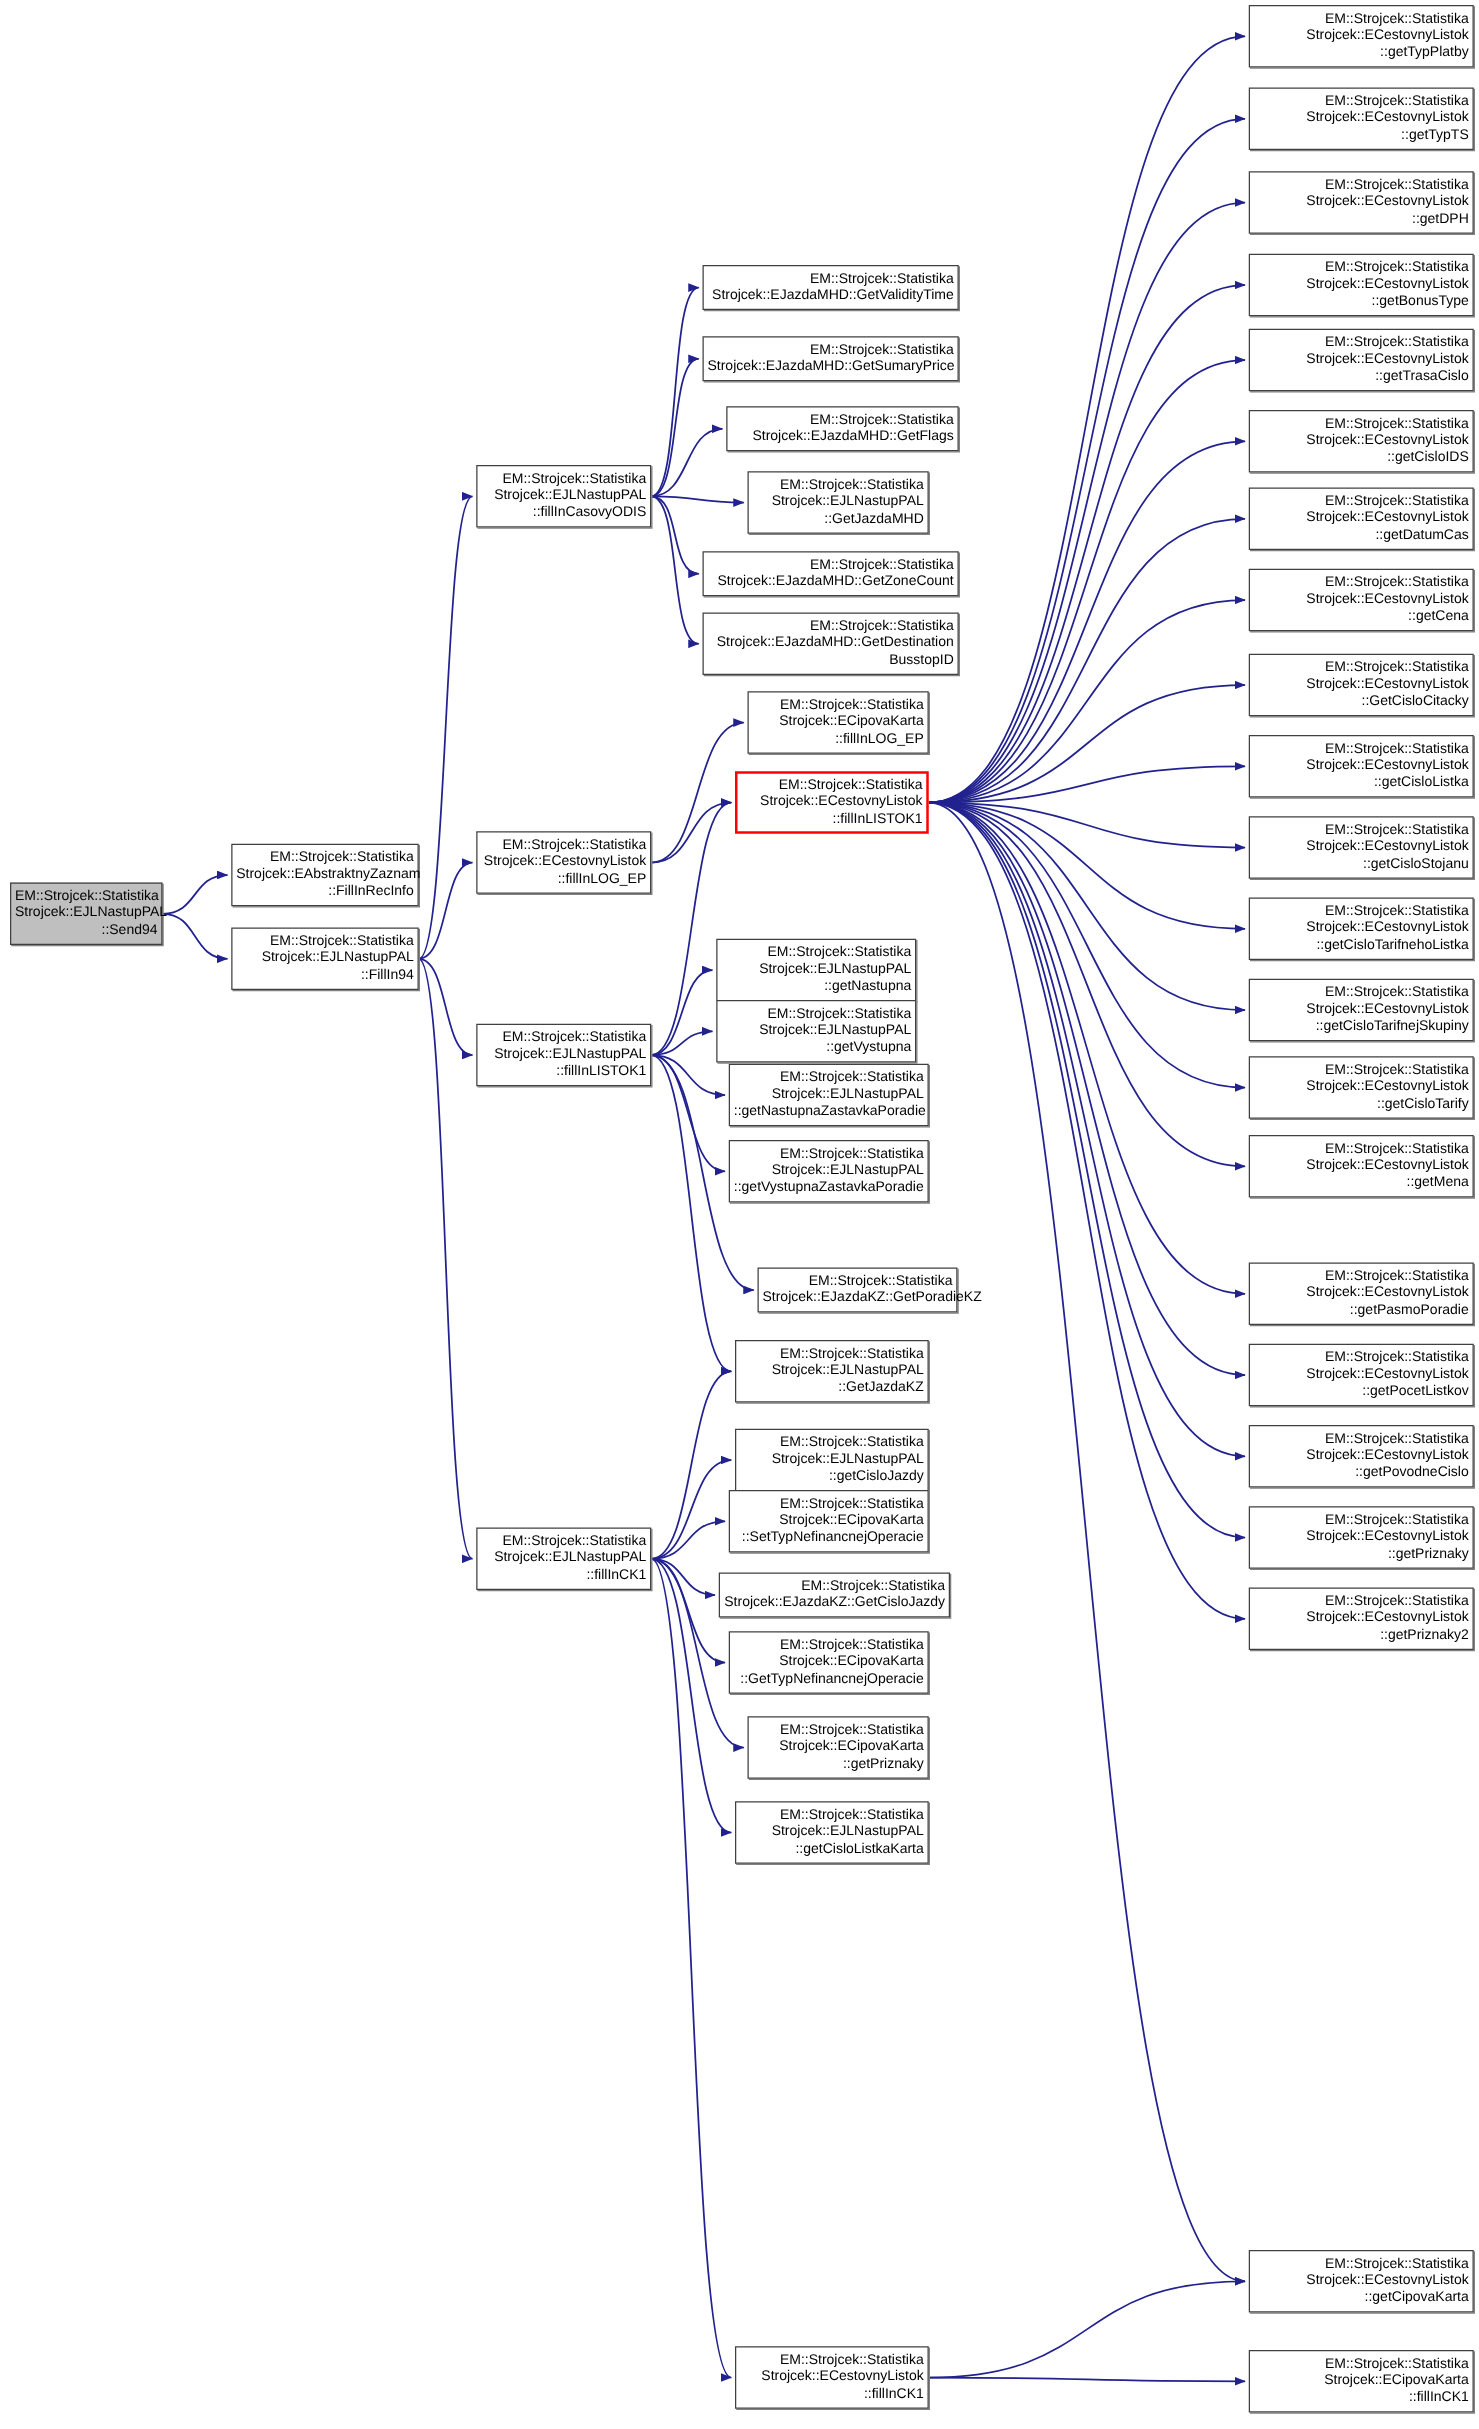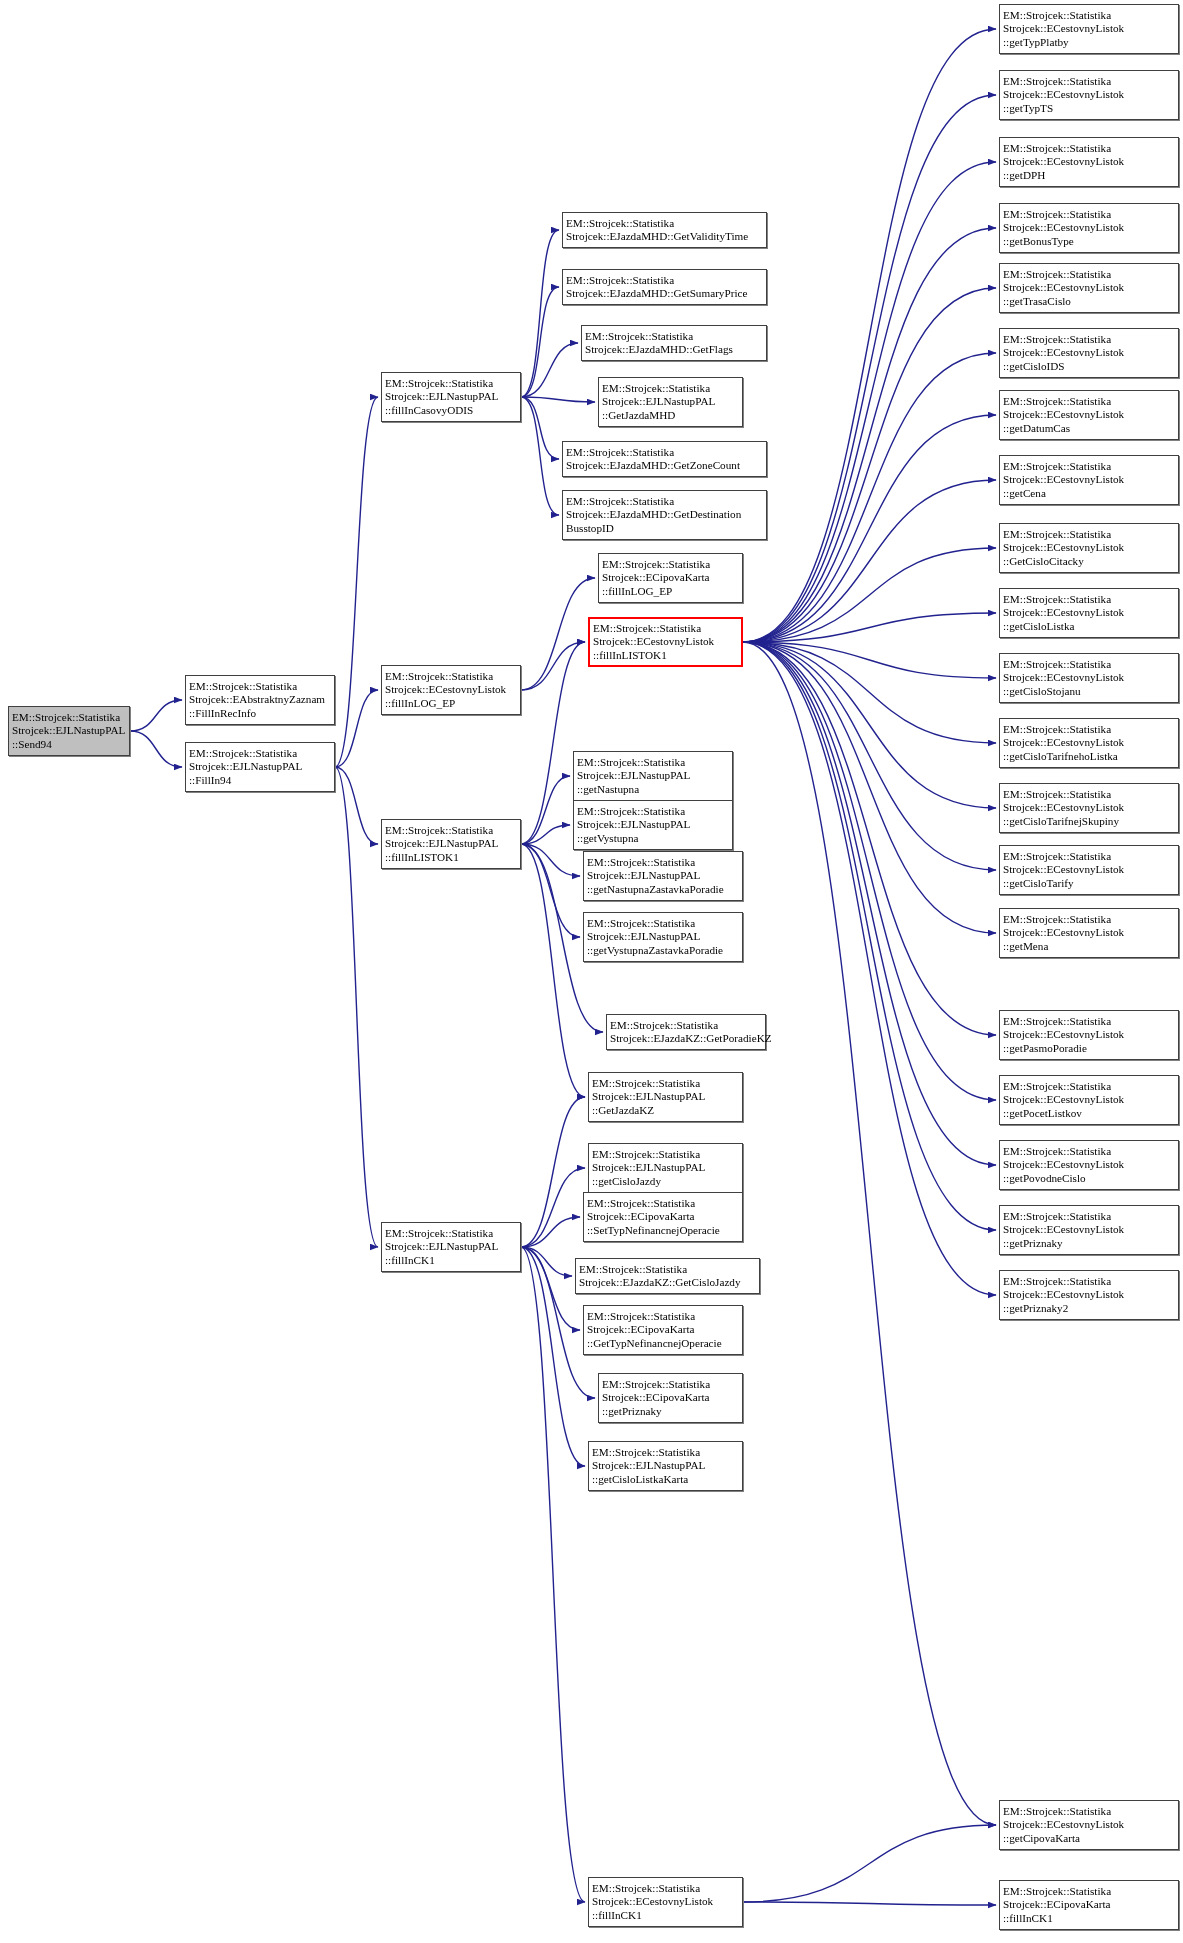--- a/index.html
+++ b/index.html
@@ -1,22 +1,22 @@
 <!DOCTYPE html>
 <html><head>
 <meta charset="utf-8">
 <style>
   html,body{margin:0;padding:0;background:#ffffff;}
   body{font-family:"Liberation Sans","DejaVu Sans",sans-serif;}
   #canvas{position:relative;width:1183px;height:1943px;background:#ffffff;overflow:hidden;}
   #edges{position:absolute;left:0;top:0;width:1183px;height:1943px;pointer-events:none;}
   .node{position:absolute;box-sizing:border-box;border:1px solid #404040;background:#ffffff;
-        display:flex;align-items:center;justify-content:center;text-align:left;
+        display:flex;align-items:center;justify-content:center;text-align:right;
         font-size:11.2px;line-height:13.4px;color:#000000;padding:2px 3px;
-        box-shadow:1px 1px 0 0 #808080;font-family:Liberation Serif, serif;}
+        box-shadow:1px 1px 0 0 #808080;}
   .node .lbl{white-space:pre-line;display:block;width:100%;}
   .node.root{background:#bfbfbf;border-color:#404040;}
   .node.current{border:2px solid #ff0000;box-shadow:none;}
 </style>
 </head>
 <body>
 
 <div id="canvas">
   <svg id="edges" viewBox="0 0 1183 1943">
     <defs>

